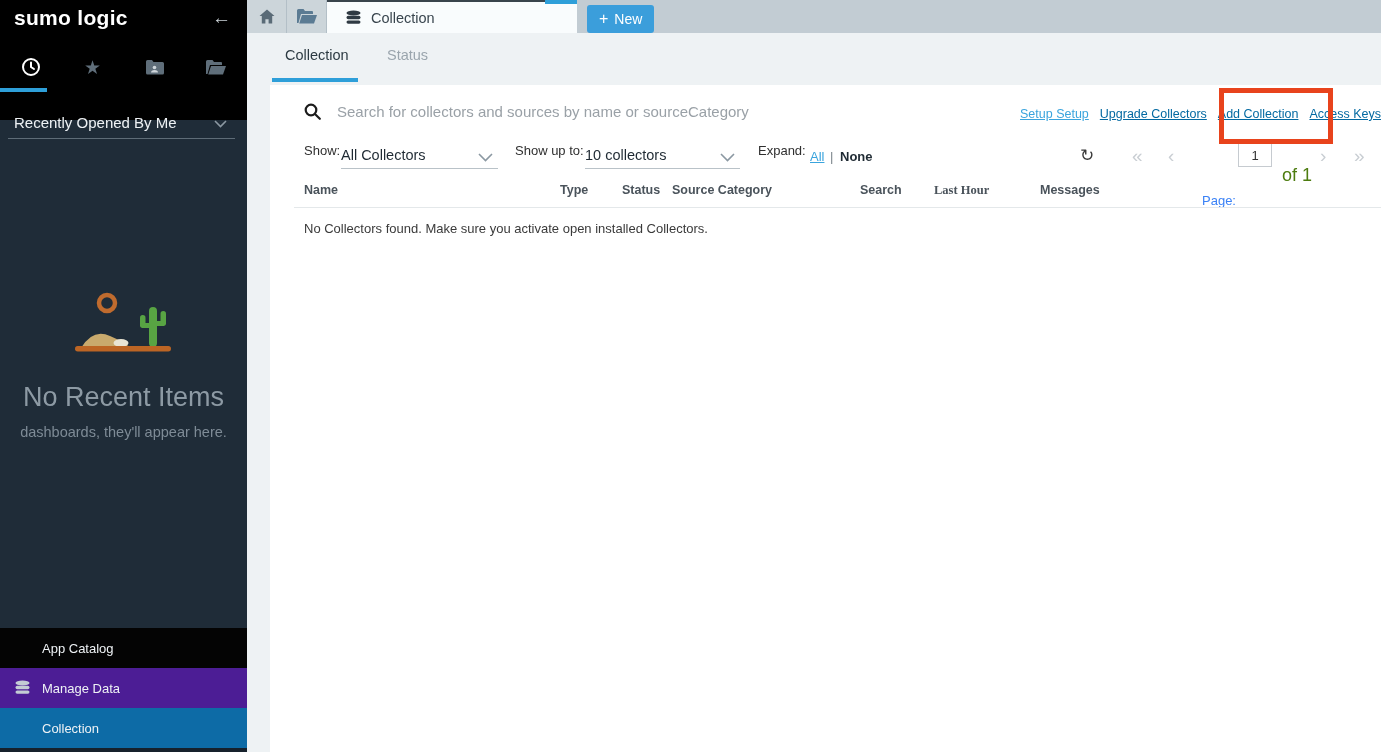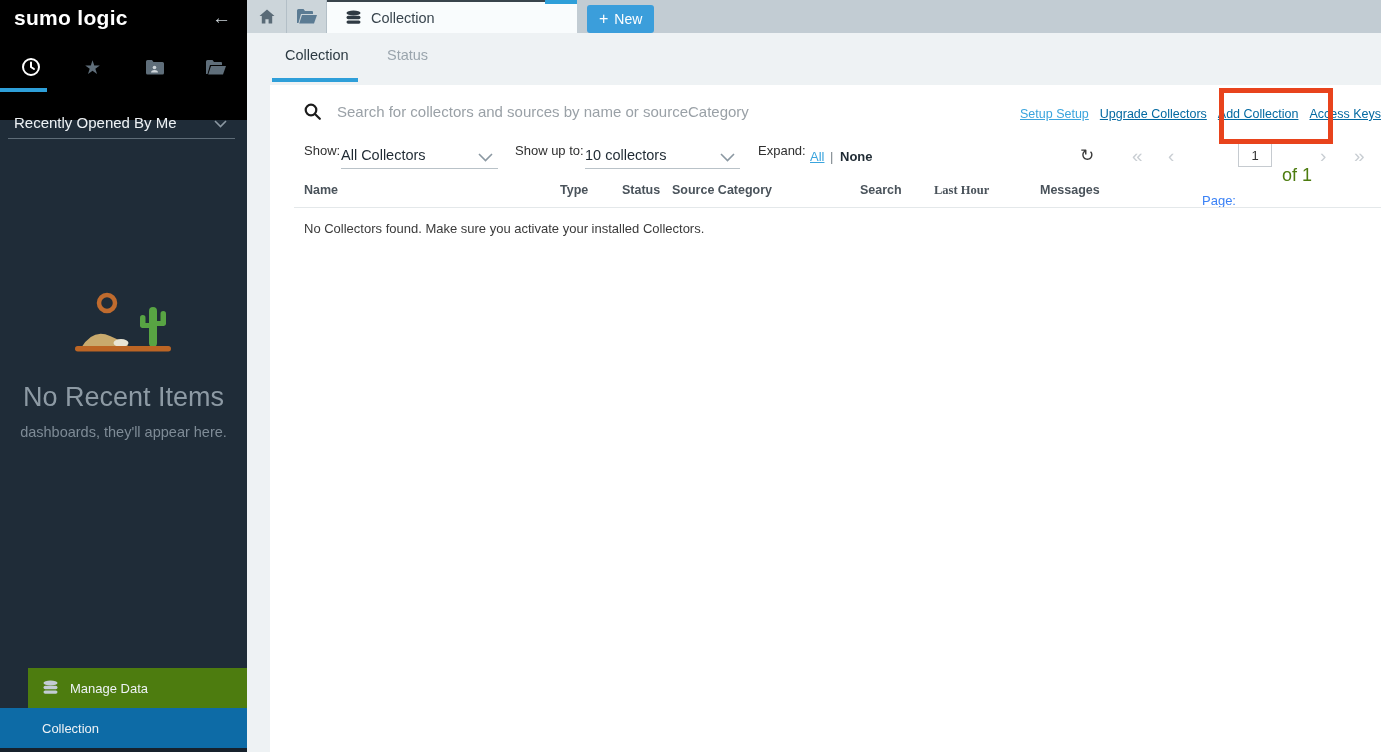--- a/index.html
+++ b/index.html
@@ -22,21 +22,21 @@
   #recents-underline { position:absolute; left:8px; top:30px; width:227px; border-bottom:1px solid #5e6c77; }
 
   #scene { position:absolute; left:63px; top:290px; }
   #no-recent-title { position:absolute; left:0; top:382px; width:247px; text-align:center;
     color:#8d9aa4; font-size:27px; }
   #no-recent-desc { position:absolute; left:0; top:423px; width:247px; text-align:center;
     color:#7e8b96; font-size:14.5px; line-height:19px; }
 
   .bnav { position:absolute; left:0; width:247px; height:40px; display:flex; align-items:center; cursor:pointer; }
   #bnav-app { top:628px; background:#040404; }
-  #bnav-manage { top:668px; background:#4d7c0f;margin-left:28px; }
+  #bnav-manage { top:668px; background:#4c1d95; }
   #bnav-collection { top:708px; background:#0d6ba6; }
   #bnav-partial { position:absolute; left:0; top:748px; width:247px; height:4px; background:#16212c; }
   .bnav .bicon { width:18px; margin-left:14px; display:flex; }
   .bnav .blabel { margin-left:10px; color:#eef2f5; font-size:13px; }
   #bnav-collection .blabel { margin-left:42px; }
   .grid-icon { display:grid; grid-template-columns:7px 7px; grid-template-rows:7px 7px; gap:2px; }
   .grid-icon div { background:#a2b2bf; }
 
   
   #main { position:absolute; left:247px; top:0; width:1134px; height:752px; background:#eef2f4; }
@@ -152,20 +152,29 @@
     <path d="M18 58 Q30 38 47 46 Q59 51 68 58 Z" fill="#c9aa6d"></path>
     <ellipse cx="58" cy="53" rx="7.5" ry="4" fill="#e9e4d3"></ellipse>
     <rect x="12" y="56" width="96" height="5.5" rx="2.7" fill="#bc6524"></rect>
   </svg>
 
   <div id="no-recent-title">No Recent Items</div>
   <div id="no-recent-desc">
     <div>dashboards, they'll appear here.</div>
   </div>
 
+  <div class="bnav" id="bnav-app">
+    <div class="bicon grid-icon">
+        <div></div>
+        <div></div>
+        <div></div>
+        <div></div>
+      </div>
+    <div class="blabel">App Catalog</div>
+  </div>
   <div class="bnav" id="bnav-manage">
     <div class="bicon">
       <svg width="17" height="16" viewBox="0 0 17 16">
         <ellipse cx="8.5" cy="3" rx="7" ry="2.6" fill="#c3ccd4"></ellipse>
         <rect x="1.5" y="5.8" width="14" height="3.4" rx="1.7" fill="#c3ccd4"></rect>
         <rect x="1.5" y="10.4" width="14" height="3.4" rx="1.7" fill="#c3ccd4"></rect>
       </svg>
     </div>
     <div class="blabel">Manage Data</div>
   </div>
@@ -261,17 +270,17 @@
       <span class="c0">Name</span>
       <span class="c1">Type</span>
       <span class="c2">Status</span>
       <span class="c3">Source Category</span>
       <span class="c4">Search</span>
       <span class="c5">Last Hour</span>
       <span class="c6">Messages</span>
     </div>
     <div id="thead-border"></div>
 
-    <div id="empty-msg">No Collectors found. Make sure you activate your installed Collectors.</div>
+    <div id="empty-msg">No Collectors found. Make sure you activate open installed Collectors.</div>
   </div>
 </div>
 
 <div id="highlight-box"></div>
 
 </body></html>

